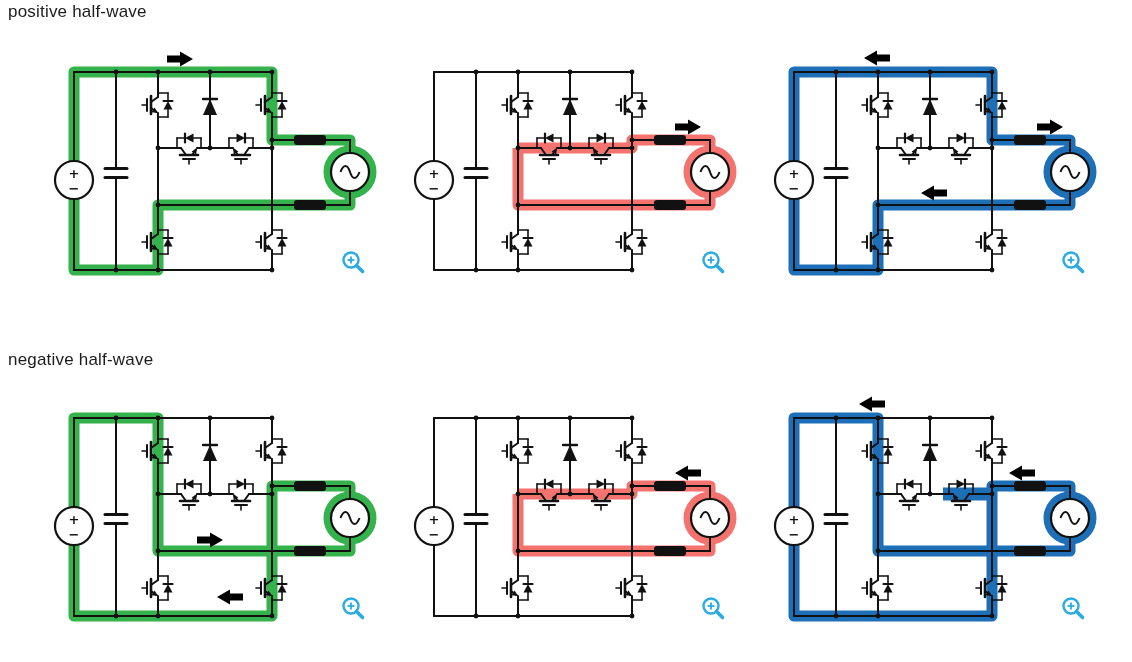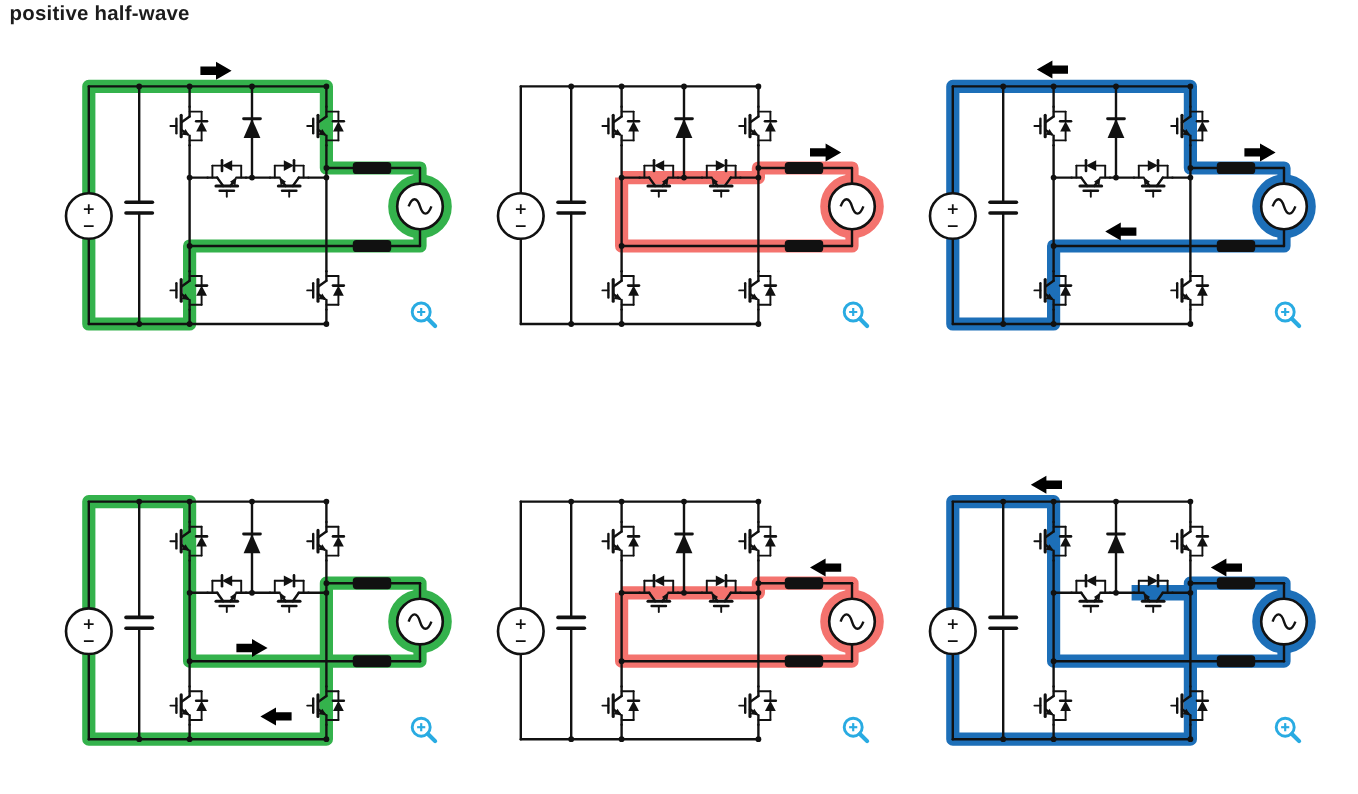--- a/index.html
+++ b/index.html
@@ -1,27 +1,28 @@
 <!DOCTYPE html>
 <html><head>
 <meta charset="utf-8">
 <style>
   html,body{margin:0;padding:0;background:#fff;}
   #figure{position:relative;width:1132px;height:662px;background:#fff;
           font-family:"Liberation Sans",sans-serif;overflow:hidden;}
-  .row-title{position:absolute;left:8px;font-size:17px;font-weight:700;
+  .row-title{position:absolute;left:8px;font-size:17px;font-weight:400;
              color:#1c1c1c;letter-spacing:.2px;}
   .cell{position:absolute;width:340px;height:258px;}
   .cell svg{display:block;}
 </style>
 </head>
 <body>
 
 <div id="figure">
   <div class="row-title" style="top:2px">positive half-wave</div>
+  <div class="row-title" style="top:350px">negative half-wave</div>
   <div id="cells">
       <div class="cell" style="left: 40px; top: 45px;">
         <svg width="340" height="258" viewBox="0 0 340 258">
           <g>
             <path d="M34 116 V27 H232 V95 H310 V112" fill="none" stroke="#34b24c" stroke-width="11" stroke-linejoin="round"></path>
             <path d="M310 142 V160 H118 V225 H34 V154" fill="none" stroke="#34b24c" stroke-width="11" stroke-linejoin="round"></path>
             <circle cx="310" cy="127" r="21" fill="none" stroke="#34b24c" stroke-width="11"></circle>
           </g>
           <g>
             <line x1="34" y1="27" x2="232" y2="27" stroke="#111111" stroke-width="2" stroke-linecap="round"></line>

